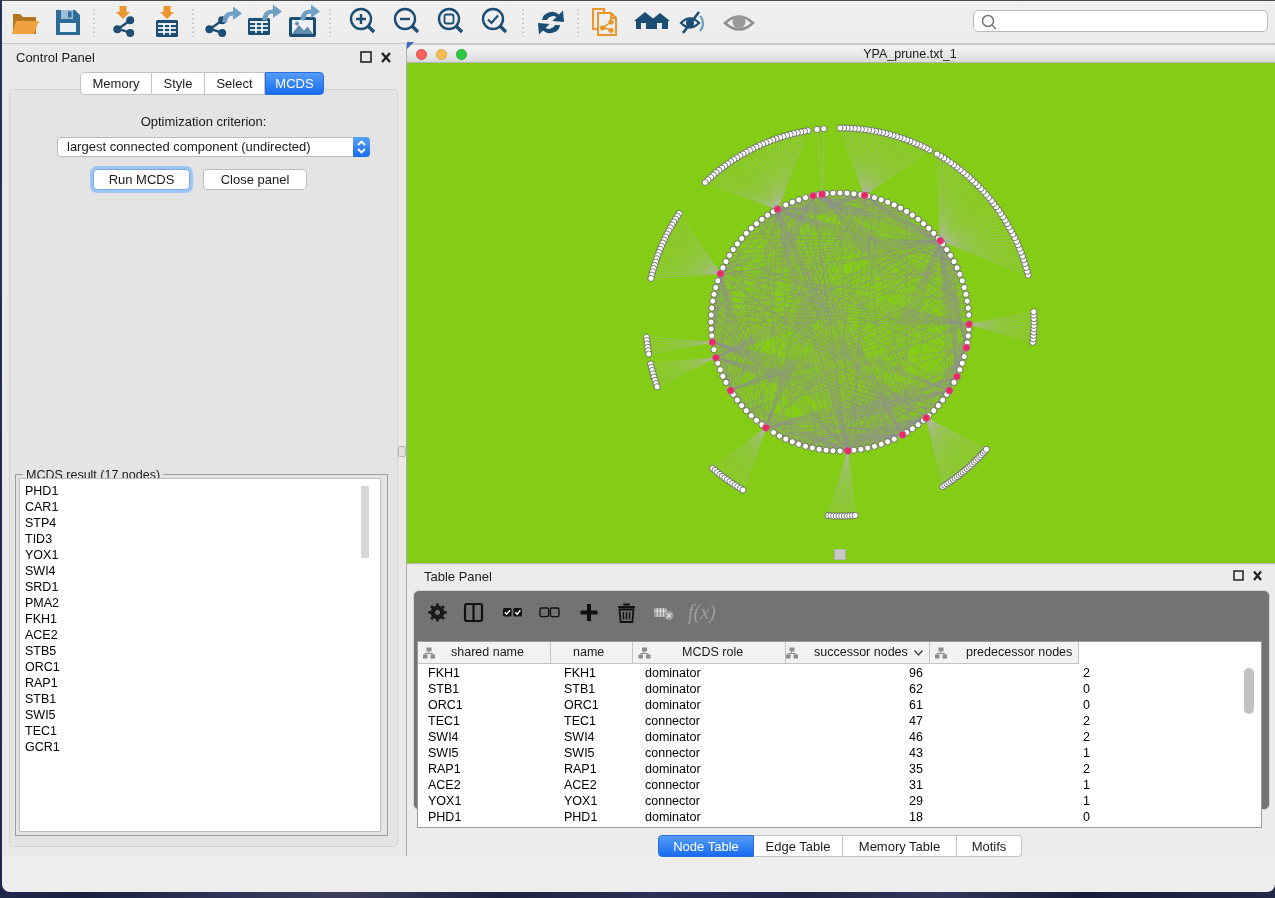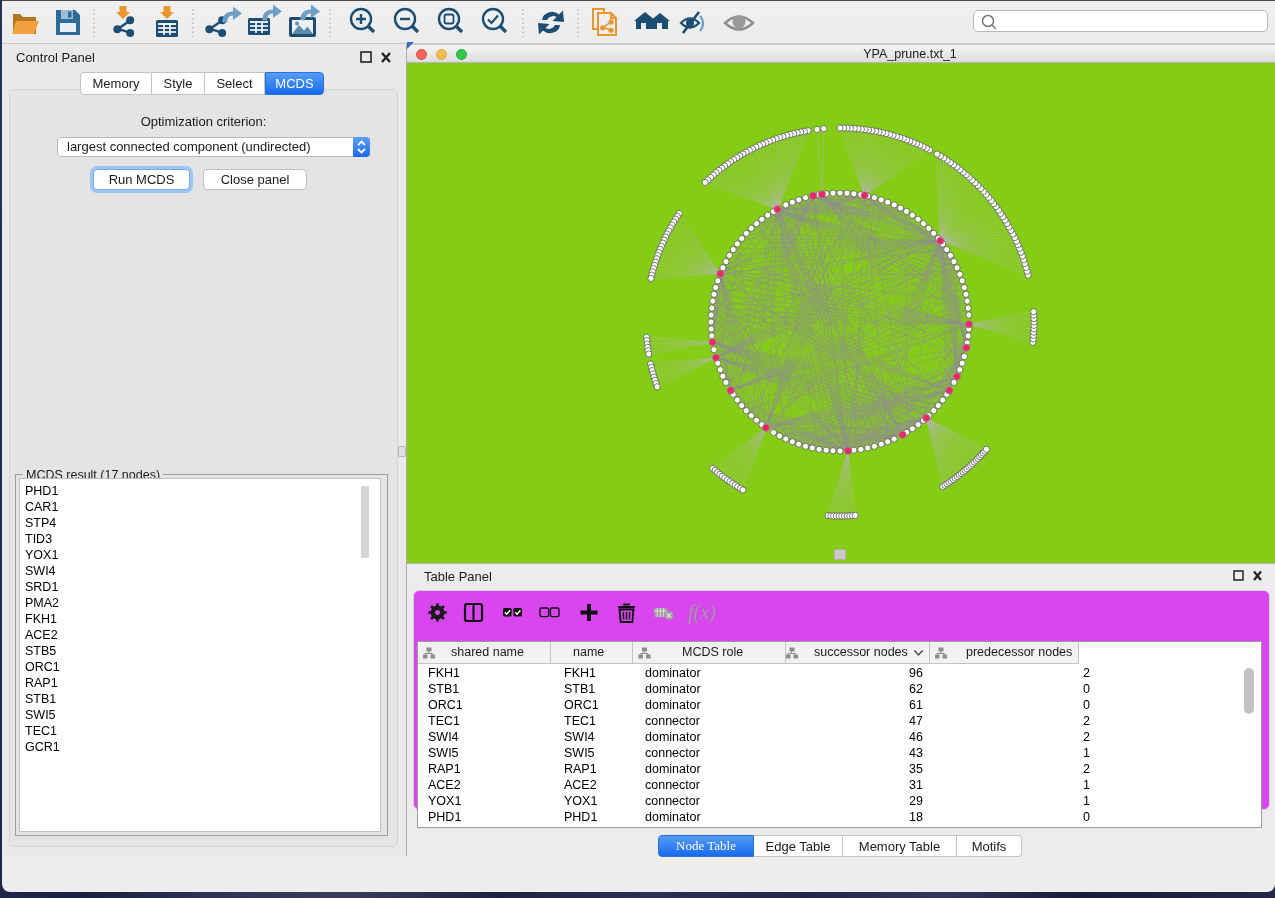--- a/index.html
+++ b/index.html
@@ -68,21 +68,21 @@
   #vgrab { position:absolute; left:396px; top:446px; width:8px; height:11px;
     background:#e0e0e0; border:1px solid #b5b5b5; border-radius:2px; z-index:3; }
   #hscroll-bit { position:absolute; left:427px; top:505px; width:12px; height:11px;
     background:#c9c9c9; border:1px solid #b0b0b0; }
 
   
   #tpanel { position:absolute; left:405px; top:563px; width:868px; height:293px;
     background:#ececec; border-top:1px solid #b4b4b4; }
   #tp-title { position:absolute; left:17px; top:5px; font-size:13px; color:#1a1a1a; }
   #tp-inner { position:absolute; left:6px; top:26px; width:857px; height:220px;
-    background:#d946ef; border:1px solid #d4d4d4; border-radius:6px; }
+    background:#737373; border:1px solid #d4d4d4; border-radius:6px; }
   #tp-toolbar { position:absolute; left:1px; top:1px; width:848px; height:42px; }
   #tbl { position:absolute; left:3px; top:50px; width:845px; height:187px;
     background:#fff; border:1px solid #9b9b9b; font-size:12.5px;text-decoration:underline; }
   #tbl-head { position:absolute; left:0; top:0; width:661px; height:22px;
     background:#f2f2f2; border-bottom:1px solid #c4c4c4; }
   .th { position:absolute; top:0; height:22px; border-right:1px solid #c4c4c4;
     color:#1a1a1a; }
   .th span { position:absolute; top:3px; width:100%; text-align:center; }
   .trow { position:absolute; left:0; height:16px; width:100%; color:#000; }
   .c1 { position:absolute; left:10px; }
@@ -90,21 +90,21 @@
   .c3 { position:absolute; left:227px; }
   .c4 { position:absolute; left:380px; width:125px; text-align:right; }
   .c5 { position:absolute; left:590px; width:82px; text-align:right; }
   #tbl-scroll { position:absolute; right:7px; top:26px; width:10px; height:46px;
     background:#c2c2c2; border-radius:5px; }
   #tp-tabs { position:absolute; left:244px; top:244px; height:22px; display:flex;
     font-size:13px; }
   .tptab { background:#fff; border:1px solid #c3c3c3; border-left:none;
     display:flex; align-items:center; justify-content:center; color:#1a1a1a; }
   .tptab.sel { background:linear-gradient(#559df7,#186bef); color:#fff;
-    border:1px solid #2a6fdf; border-radius:4px 0 0 4px;font-family:Liberation Serif, serif; }
+    border:1px solid #2a6fdf; border-radius:4px 0 0 4px; }
   .tptab:last-child { border-radius:0 4px 4px 0; }
 
   
   #statusbar { position:absolute; left:0; top:856px; width:100%; height:36px;
     background:#ededed; border-top:1px solid #c9c9c9; }
   #sb-listbtn { position:absolute; left:13px; top:7px; width:26px; height:26px;
     background:#f4f4f4; border:1px solid #b5b5b5; }
   #sb-mem { position:absolute; right:10px; top:7px; width:73px; height:26px;
     background:#f6f6f6; border:1px solid #b0b0b0; font-size:12.5px; color:#000;
     line-height:24px; text-align:left; padding-left:28px; }

